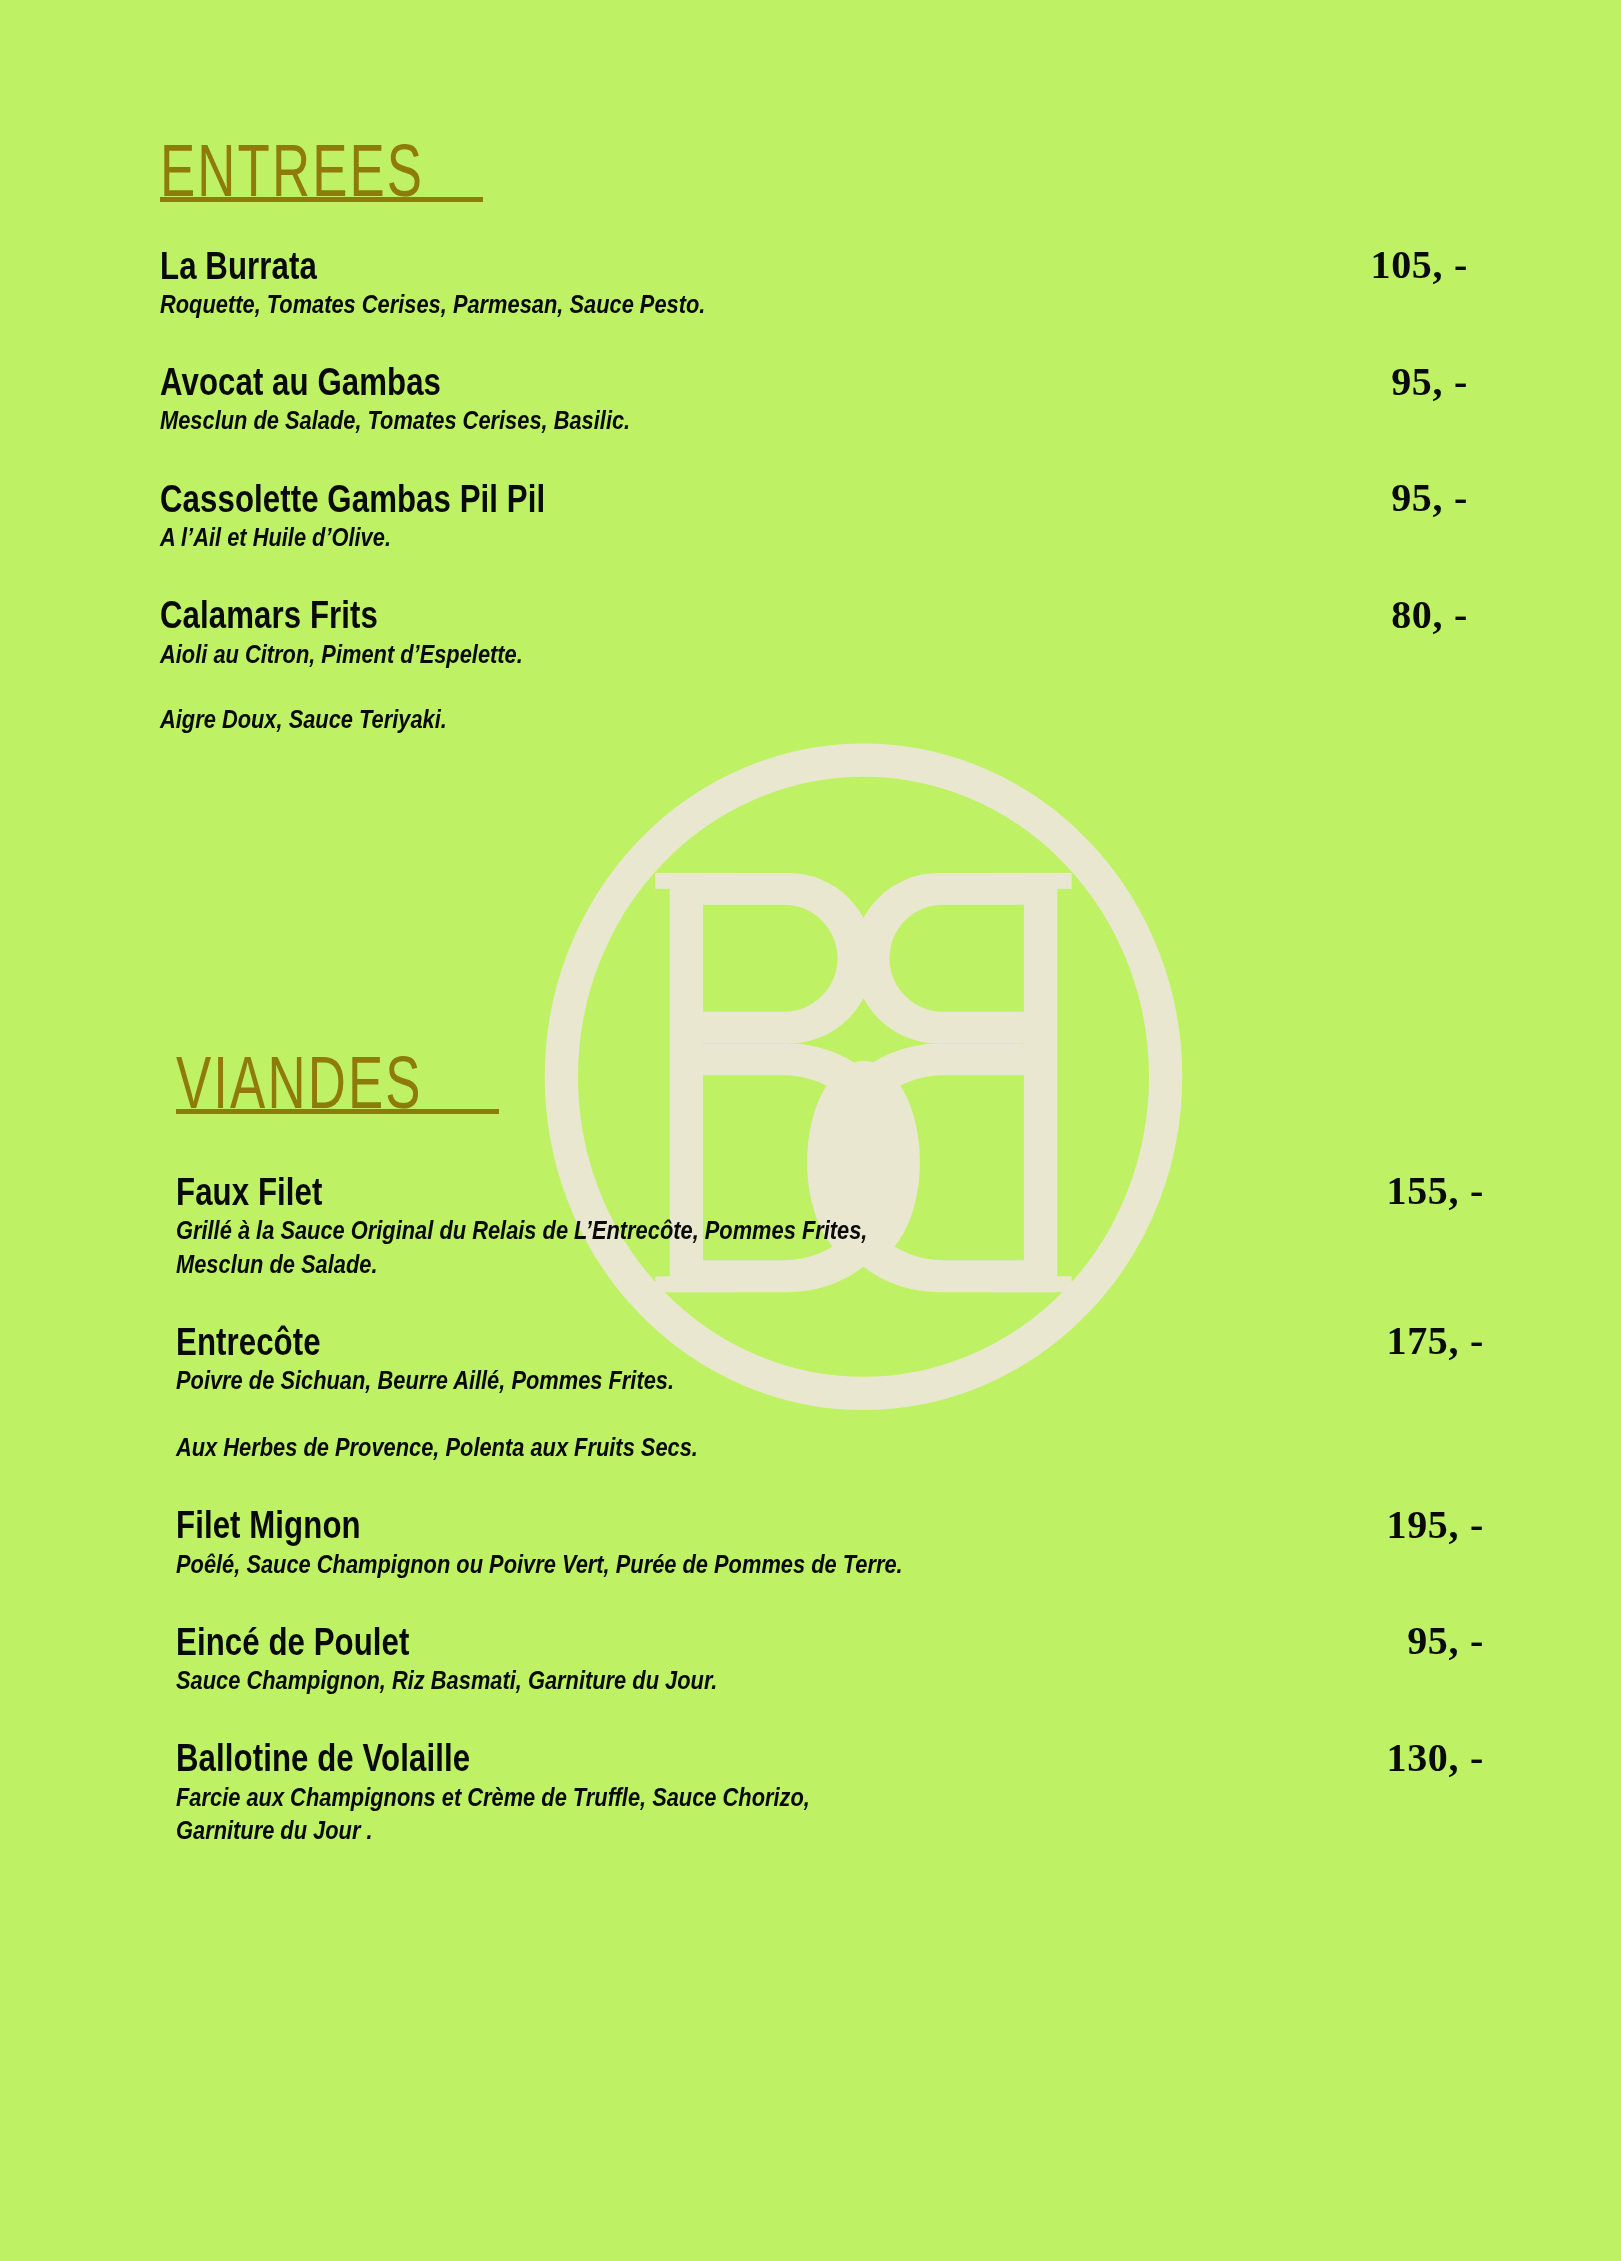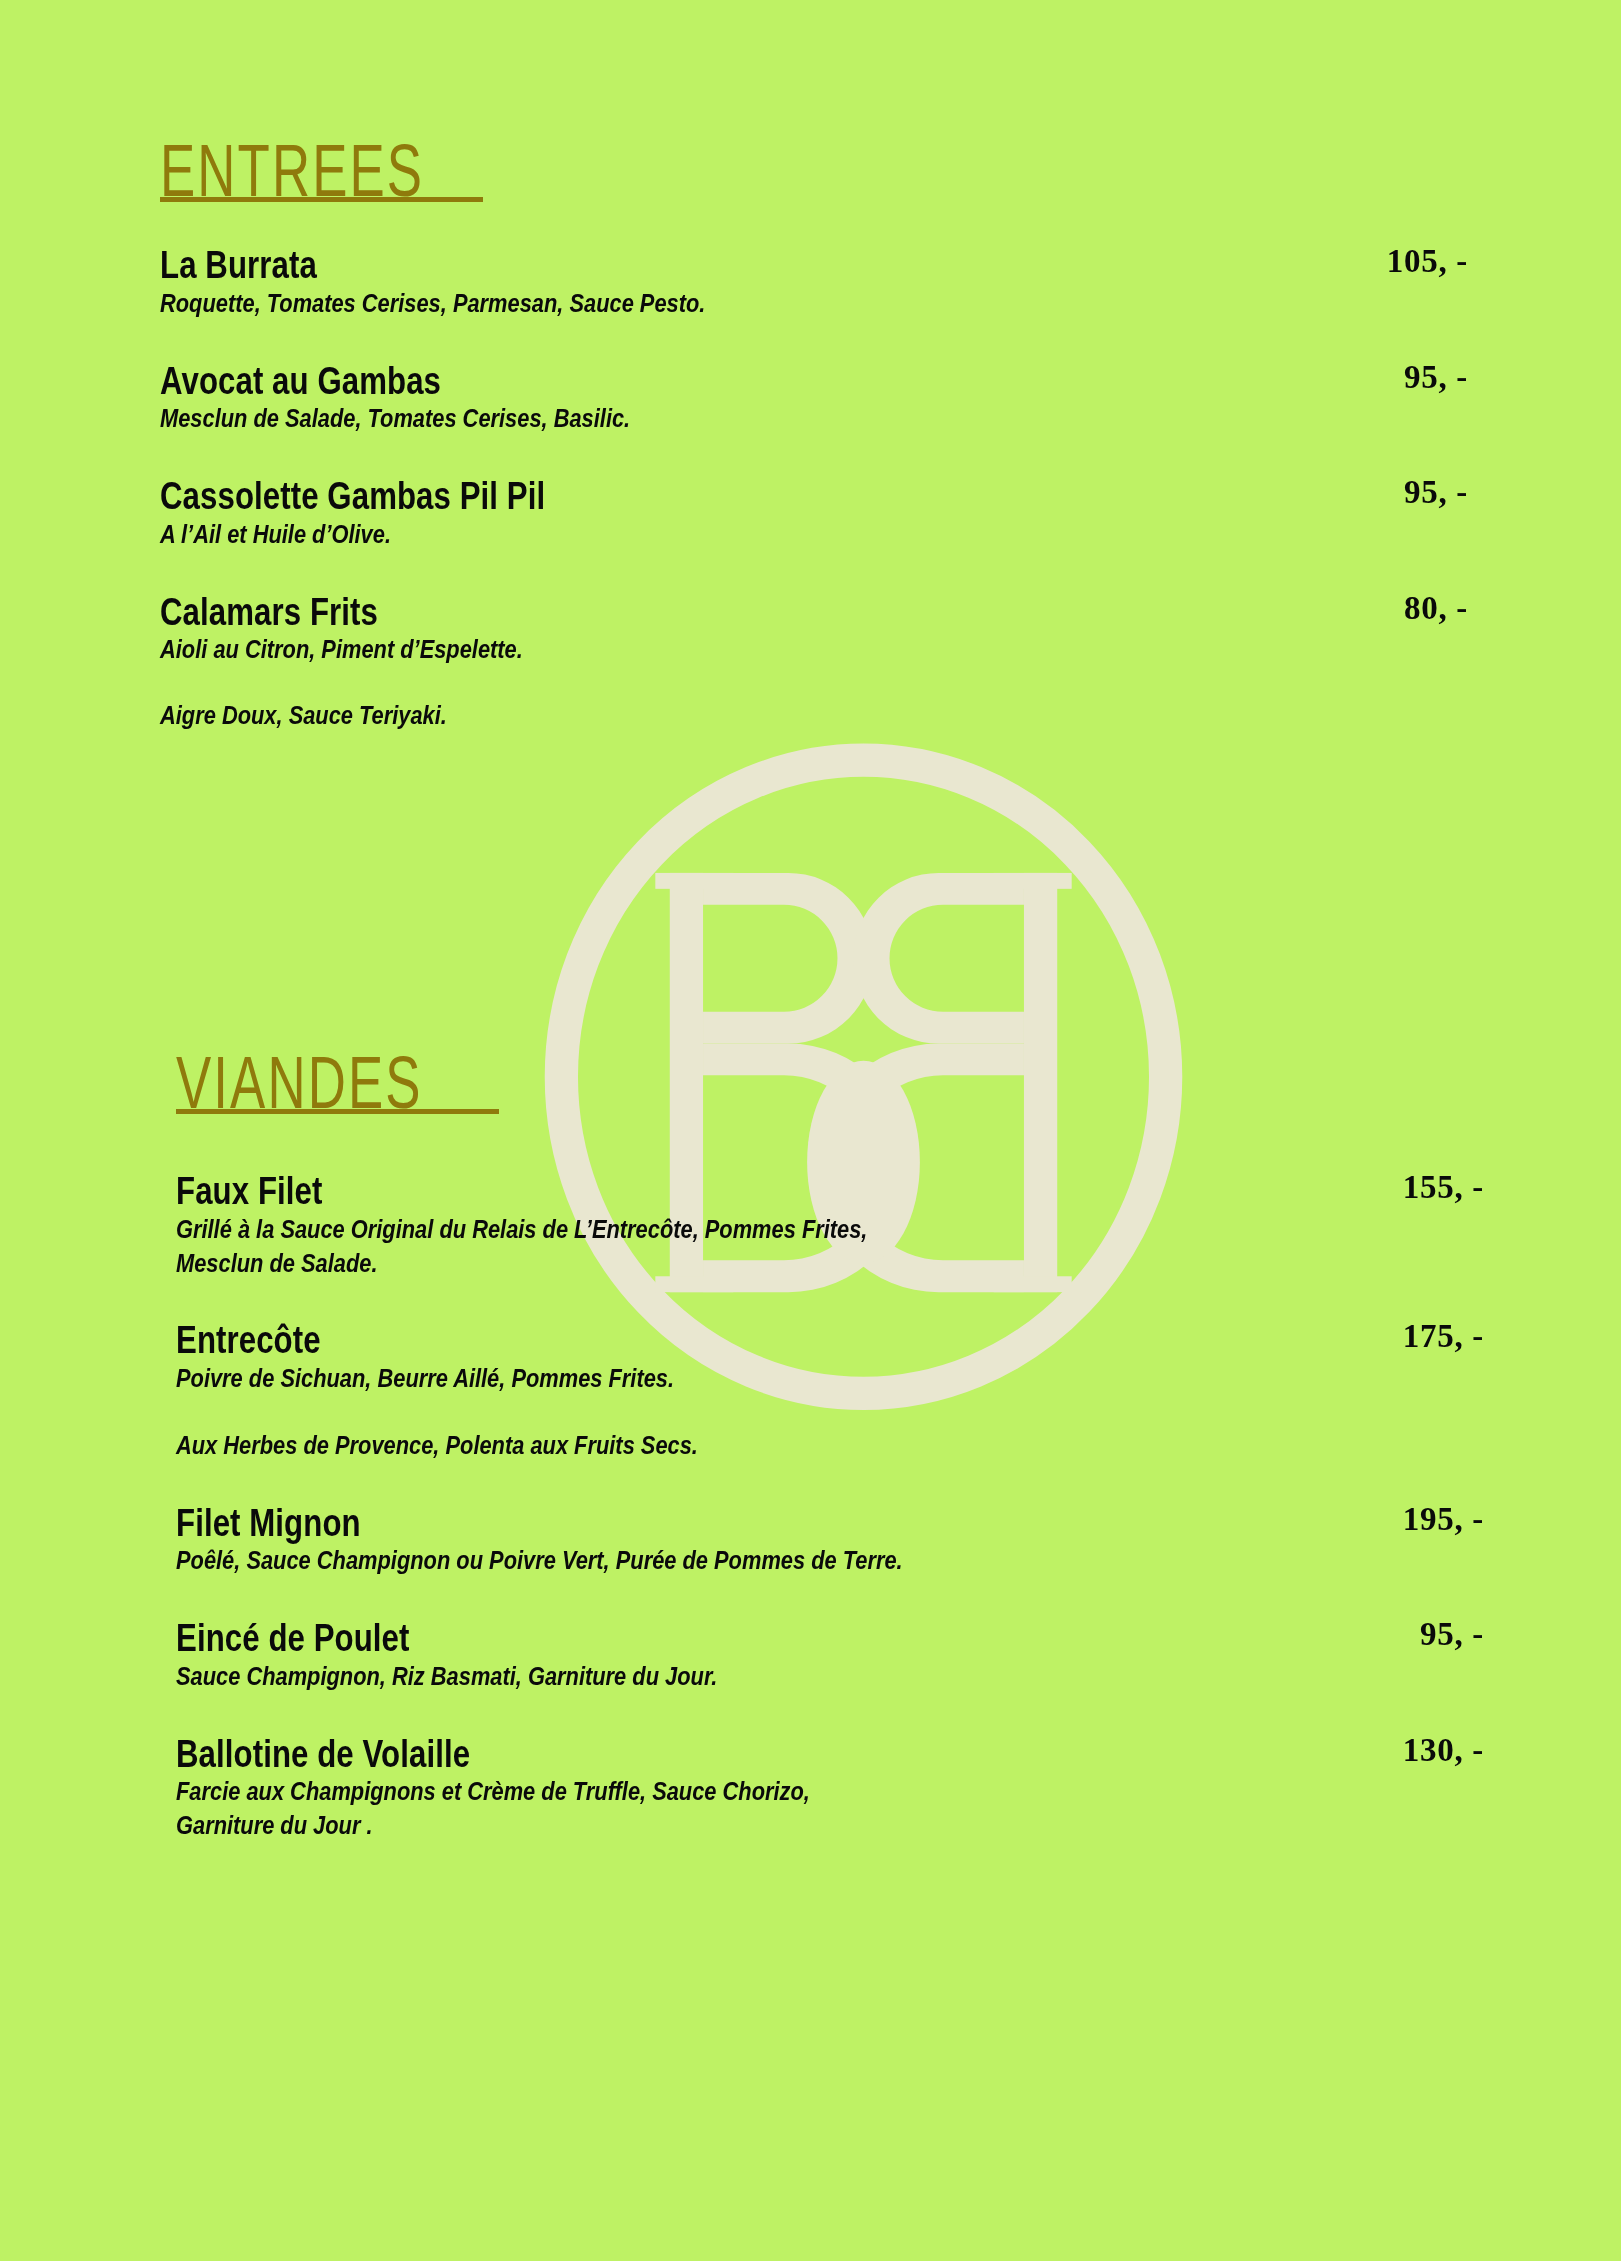--- a/index.html
+++ b/index.html
@@ -76,41 +76,41 @@
   .menu-list { margin: 0; padding: 0; list-style: none; }
 
   .menu-item {
     position: relative;
     margin: 0 0 32px 0;
   }
   .menu-item:last-child { margin-bottom: 0; }
 
   .item-row {
     display: flex;
-    align-items: flex-start;
+    align-items: center;
     justify-content: space-between;
     margin-top: 39px;
   }
 
   .item-name {
     font-family: "Liberation Sans Narrow", "Liberation Sans", sans-serif;
     font-size: 39px;
     font-weight: 700;
     color: #0a0a0a;
     line-height: 1.06;
     letter-spacing: 0.1px;
     transform: scaleX(0.80);
     transform-origin: left center;
     white-space: nowrap;
     flex: 0 0 auto;
   }
 
   .item-price {
     font-family: "Liberation Serif", serif;
-    font-size: 33px;
+    font-size: 40px;
     font-weight: 700;
     color: #0a0a0a;
     line-height: 1.06;
     white-space: nowrap;
     text-align: right;
     flex: 0 0 auto;
     letter-spacing: 0.7px;
   }
 
   .item-desc {

